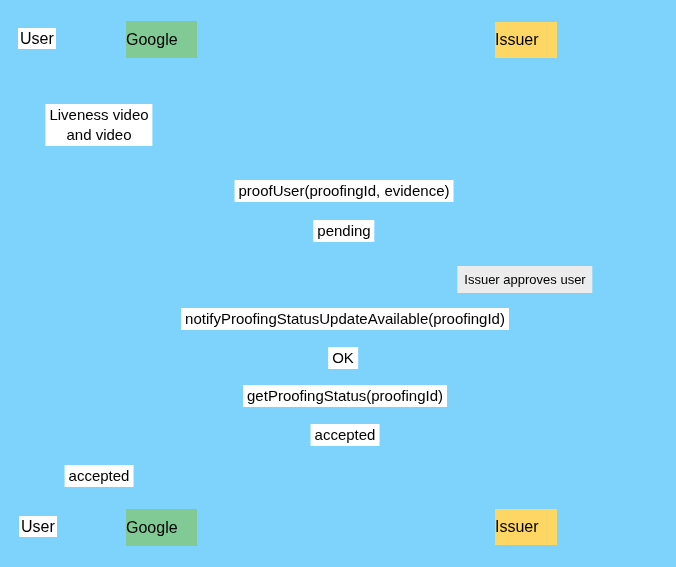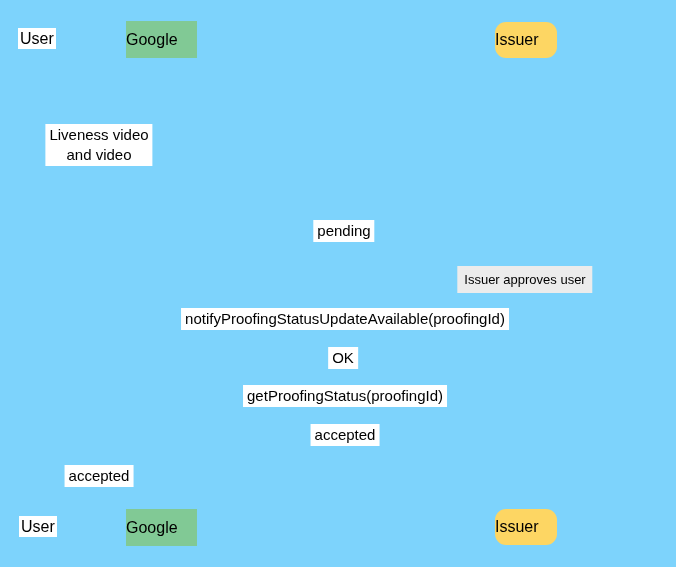--- a/index.html
+++ b/index.html
@@ -30,21 +30,21 @@
   .plabel.user-bottom { left: 19px; top: 516px; }
   
   .pbox {
     position: absolute;
     display: flex;
     align-items: center;
     font-size: 16px;
     color: #000000;
   }
   .pbox.google { background: #81C995; width: 71px; height: 37px; }
-  .pbox.issuer { background: #FDD663; width: 62px; height: 36px; border-radius: 11px; }
+  .pbox.issuer { background: #FDD663; width: 62px; height: 36px; }
   .pbox.google-top    { left: 126px; top: 21px; }
   .pbox.google-bottom { left: 126px; top: 509px; }
   .pbox.issuer-top    { left: 495px; top: 22px; }
   .pbox.issuer-bottom { left: 495px; top: 509px; }
   
   .group-bar {
     position: absolute;
     left: 28px;
     top: 81px;
     width: 507px;
@@ -61,21 +61,21 @@
     position: absolute;
     transform: translateX(-50%);
     background: #FFFFFF;
     color: #000000;
     font-size: 15px;
     line-height: 20px;
     padding: 1px 4px;
     white-space: nowrap;
     text-align: center;
   }
-  .msg.liveness   { left: 99px;  top: 124px; text-align: center; }
+  .msg.liveness   { left: 99px;  top: 104px; text-align: center; }
   .msg.proofuser  { left: 344px; top: 180px; }
   .msg.pending    { left: 344px; top: 220px; }
   .msg.notify     { left: 345px; top: 308px; }
   .msg.ok         { left: 343px; top: 347px; }
   .msg.getstatus  { left: 345px; top: 385px; }
   .msg.accepted-mid  { left: 345px; top: 424px; }
   .msg.accepted-left { left: 99px;  top: 465px; }
   
   .note {
     position: absolute;
@@ -104,20 +104,21 @@
   <div class="pbox issuer issuer-top">
     <span>Issuer</span>
   </div>
 
 
   <div class="msg liveness">
     <div>Liveness video</div>
     <div>and video</div>
   </div>
 
+  <div class="msg proofuser">proofUser(proofingId, evidence)</div>
 
   <div class="msg pending">pending</div>
 
   <div class="note">Issuer approves user</div>
 
   <div class="msg notify">notifyProofingStatusUpdateAvailable(proofingId)</div>
 
   <div class="msg ok">OK</div>
 
   <div class="msg getstatus">getProofingStatus(proofingId)</div>

